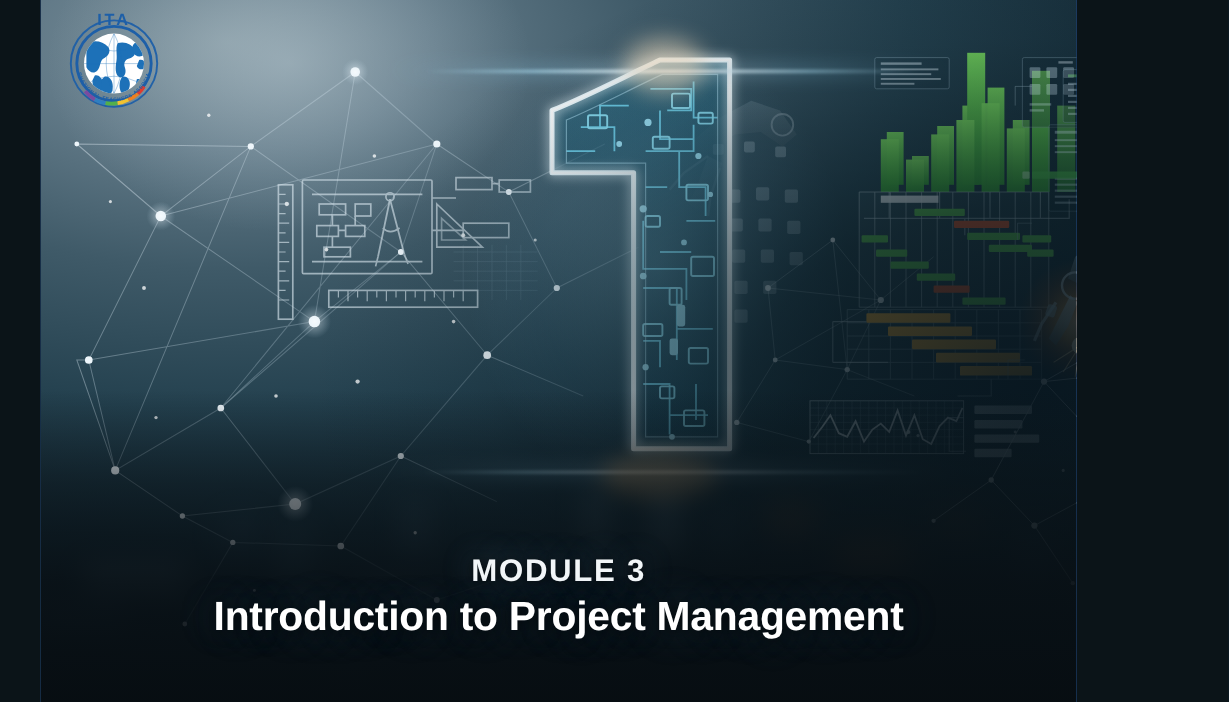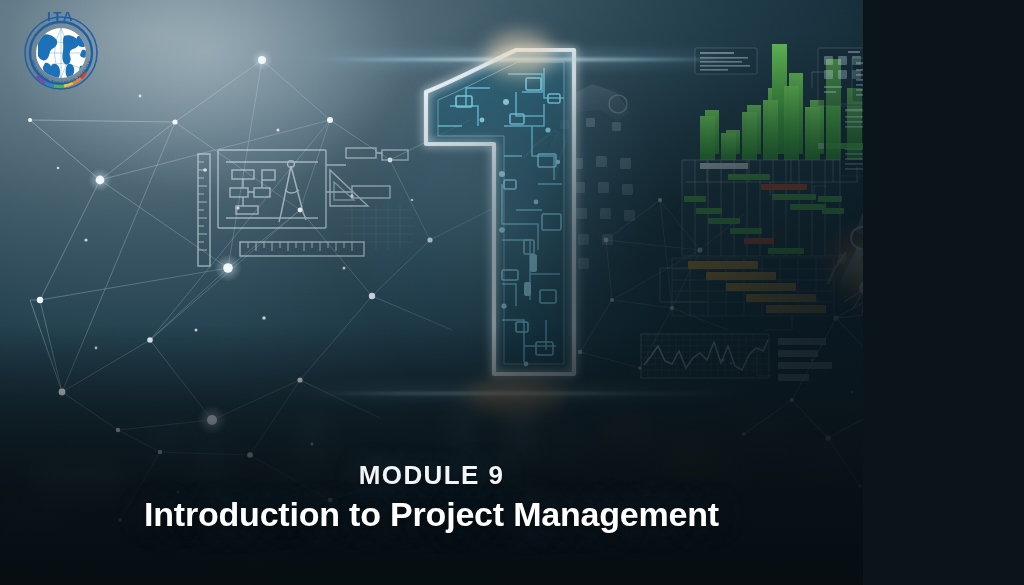--- a/index.html
+++ b/index.html
@@ -6,21 +6,21 @@
   * { margin:0; padding:0; box-sizing:border-box; }
   html,body { background:#0b1418; }
   body {
     font-family:"Liberation Sans", sans-serif;
     width:1024px; height:585px; overflow:hidden; position:relative;
   }
 
   
   #banner {
     position:absolute; inset:0; width:863px; height:585px;
-    overflow:hidden; background:#3b82f6;
+    overflow:hidden; background:#3b82f6;margin-left:34px;
   }
 
   
   .bg-base {
     position:absolute; inset:0;
     background:
       radial-gradient(120% 95% at 18% 6%,  #7d929c 0%, #627a88 16%, #3f5a68 34%, #24414f 55%, #152c38 74%, #0d1e28 100%),
       linear-gradient(105deg, #6c828e 0%, #44606e 28%, #234351 52%, #14303c 76%, #0e2029 100%);
     background-blend-mode:normal;
   }
@@ -637,17 +637,17 @@
 
     <text x="49" y="15" text-anchor="middle" font-family="Liberation Sans, sans-serif" font-size="13.5" font-weight="700" letter-spacing="2.4" fill="#1d5fa8">ITA</text>
 
     <path id="ringPath" d="M19 55 A31 31 0 0 0 79 55" fill="none"></path>
     <text font-family="Liberation Sans, sans-serif" font-size="4.1" font-weight="700" letter-spacing=".55" fill="#1d5fa8">
       <textPath href="#ringPath" startOffset="50%" text-anchor="middle">INTERNATIONAL TEACHERS ASSOCIATION</textPath>
     </text>
   </svg>
 
   <div id="title-block">
-    <div id="module-label">MODULE 9</div>
+    <div id="module-label">MODULE 3</div>
     <div id="course-title">Introduction to Project Management</div>
   </div>
 
 </div>
 
 </body></html>

